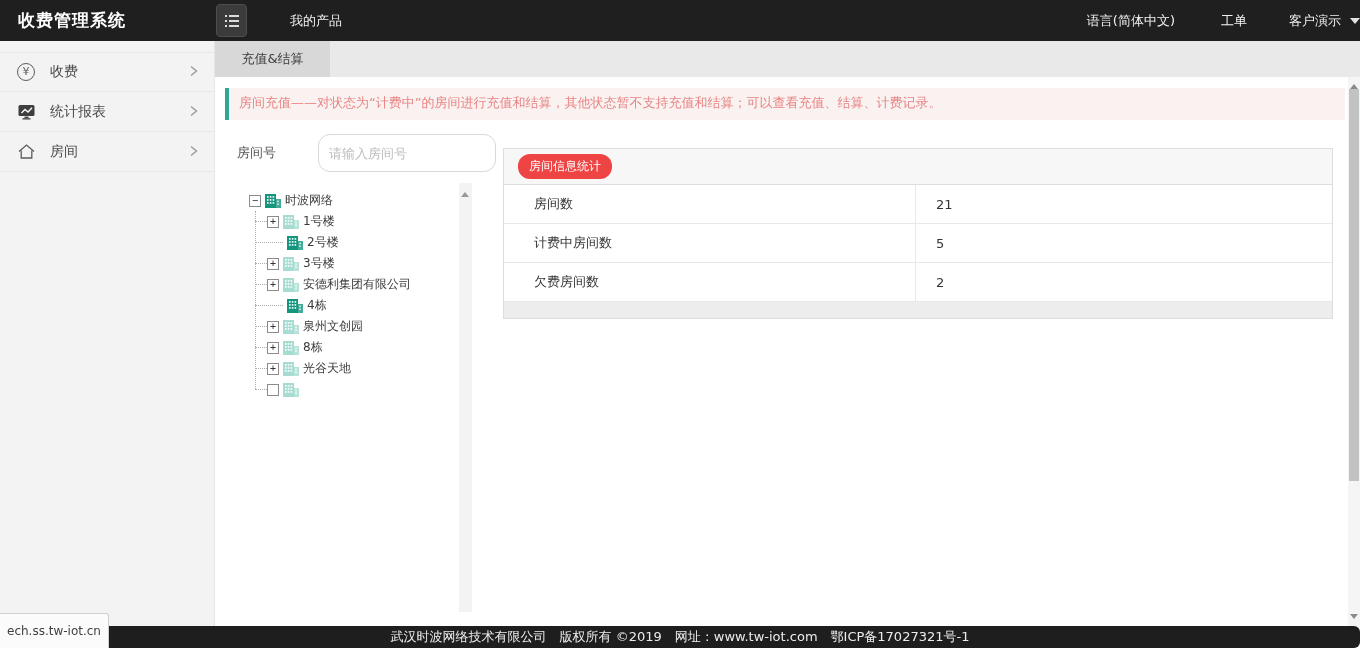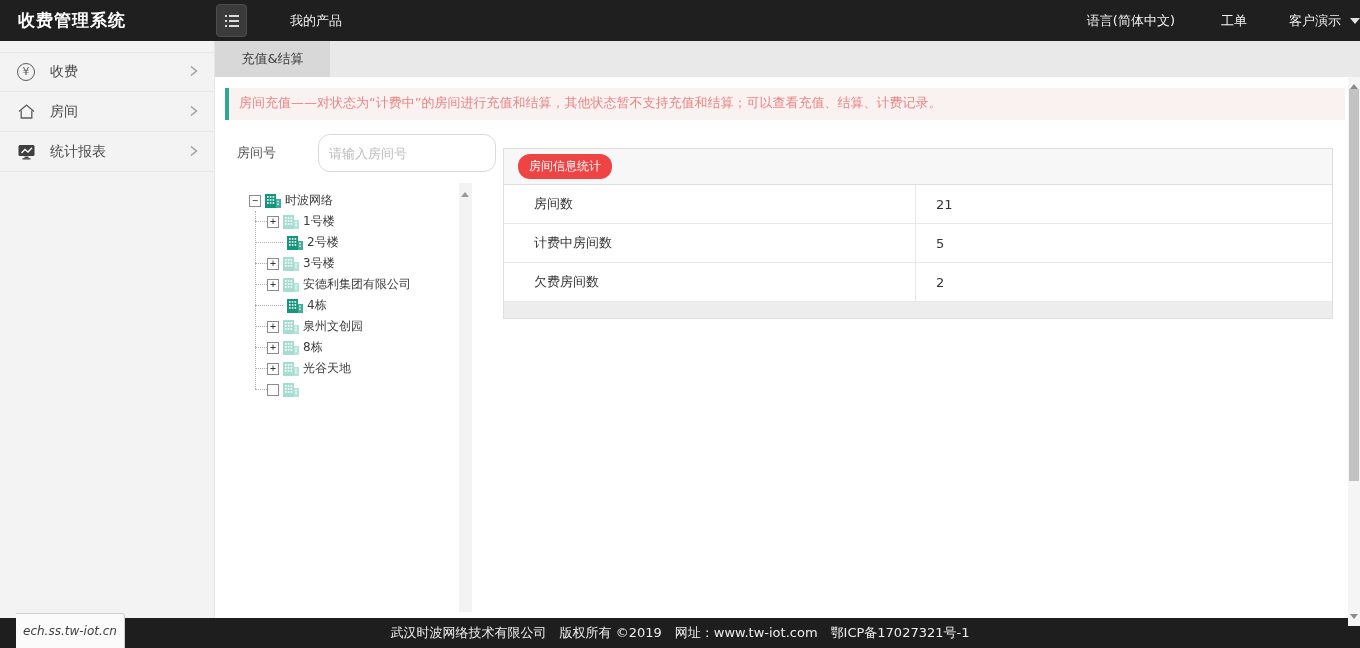--- a/index.html
+++ b/index.html
@@ -71,24 +71,24 @@
   .stat-label { width:412px; border-right:1px solid #e8e8e8; display:flex; align-items:center; padding-left:30px; font-size:13px; color:#333; }
   .stat-value { flex:1; display:flex; align-items:center; padding-left:20px; font-size:13px; color:#333; }
 
   
   .v-scrollbar { position:absolute; right:0; top:77px; bottom:22px; width:12px; background:#f5f5f5; z-index:6; }
   .sb-up { position:absolute; top:3px; left:2px; width:0; height:0; border:4px solid transparent; border-bottom:5px solid #8a8a8a; cursor:pointer; }
   .sb-thumb { position:absolute; top:12px; left:1px; width:10px; height:392px; background:#c2c2c2; cursor:pointer; }
   .sb-down { position:absolute; bottom:3px; left:2px; width:0; height:0; border:4px solid transparent; border-top:5px solid #8a8a8a; cursor:pointer; }
 
   
-  .footer { position:absolute; bottom:0; left:0; width:100%; height:30px; background:#1e1e1e; color:#ececec; font-size:13px;
-            display:flex; align-items:center; justify-content:center; white-space:pre; }
-  .status-bubble { position:absolute; left:16px; bottom:0; height:20px; background:#fbfbfb; border:1px solid #cfcfcf; border-left:none; border-bottom:none;
-                   border-top-right-radius:3px; padding:17px 7px; font-size:12px; color:#3f3f3f; display:flex; align-items:center; z-index:20;font-style:italic; }
+  .footer { position:absolute; bottom:0; left:0; width:100%; height:22px; background:#1e1e1e; color:#ececec; font-size:13px;
+            display:flex; align-items:center; justify-content:center; white-space:pre;border-radius:6px; }
+  .status-bubble { position:absolute; left:0; bottom:0; height:20px; background:#fbfbfb; border:1px solid #cfcfcf; border-left:none; border-bottom:none;
+                   border-top-right-radius:3px; padding:17px 7px; font-size:12px; color:#3f3f3f; display:flex; align-items:center; z-index:20; }
 </style>
 </head>
 <body>
 
 <div class="topbar">
   <div class="topbar-title">收费管理系统</div>
   <div class="menu-btn">
     <span class="menu-row">
         <span class="menu-dot"></span>
         <span class="menu-line"></span>
@@ -120,48 +120,48 @@
       </span>
     <span>收费</span>
     <span class="side-chevron">
       <svg width="10" height="12" viewBox="0 0 10 12">
           <polyline points="2,1.5 7.5,6 2,10.5" fill="none" stroke="#9b9b9b" stroke-width="1.4"></polyline>
         </svg>
     </span>
   </div>
   <div class="side-item">
     <span class="side-ico">
-      <svg width="19" height="17" viewBox="0 0 19 17">
-          <path d="M2 8.5 L9.5 2 L17 8.5" fill="none" stroke="#5c5c5c" stroke-width="1.3"></path>
-          <path d="M4.2 7.6 V15 H14.8 V7.6" fill="none" stroke="#5c5c5c" stroke-width="1.3"></path>
-        </svg>
-    </span>
-    <span>房间</span>
-    <span class="side-chevron">
-      <svg width="10" height="12" viewBox="0 0 10 12">
-          <polyline points="2,1.5 7.5,6 2,10.5" fill="none" stroke="#9b9b9b" stroke-width="1.4"></polyline>
-        </svg>
-    </span>
-  </div>
-  <div class="side-item">
-    <span class="side-ico">
       <svg width="19" height="16" viewBox="0 0 19 16">
           <rect x="1.5" y="1" width="16" height="11" rx="1.5" fill="#3f3f3f"></rect>
           <polyline points="4.5,9 8,5.5 11,8 15,3.8" fill="none" stroke="#fff" stroke-width="1.3"></polyline>
           <rect x="7.5" y="12.6" width="4" height="1.4" fill="#3f3f3f"></rect>
           <rect x="5.5" y="14.2" width="8" height="1.3" fill="#3f3f3f"></rect>
         </svg>
     </span>
     <span>统计报表</span>
     <span class="side-chevron">
       <svg width="10" height="12" viewBox="0 0 10 12">
           <polyline points="2,1.5 7.5,6 2,10.5" fill="none" stroke="#9b9b9b" stroke-width="1.4"></polyline>
         </svg>
     </span>
   </div>
+  <div class="side-item">
+    <span class="side-ico">
+      <svg width="19" height="17" viewBox="0 0 19 17">
+          <path d="M2 8.5 L9.5 2 L17 8.5" fill="none" stroke="#5c5c5c" stroke-width="1.3"></path>
+          <path d="M4.2 7.6 V15 H14.8 V7.6" fill="none" stroke="#5c5c5c" stroke-width="1.3"></path>
+        </svg>
+    </span>
+    <span>房间</span>
+    <span class="side-chevron">
+      <svg width="10" height="12" viewBox="0 0 10 12">
+          <polyline points="2,1.5 7.5,6 2,10.5" fill="none" stroke="#9b9b9b" stroke-width="1.4"></polyline>
+        </svg>
+    </span>
+  </div>
 </div>
 
 <div class="tabbar">
   <div class="tab-active">充值&amp;结算</div>
 </div>
 
 <div class="content">
 
   <div class="alert">房间充值——对状态为“计费中”的房间进行充值和结算，其他状态暂不支持充值和结算；可以查看充值、结算、计费记录。</div>
 

